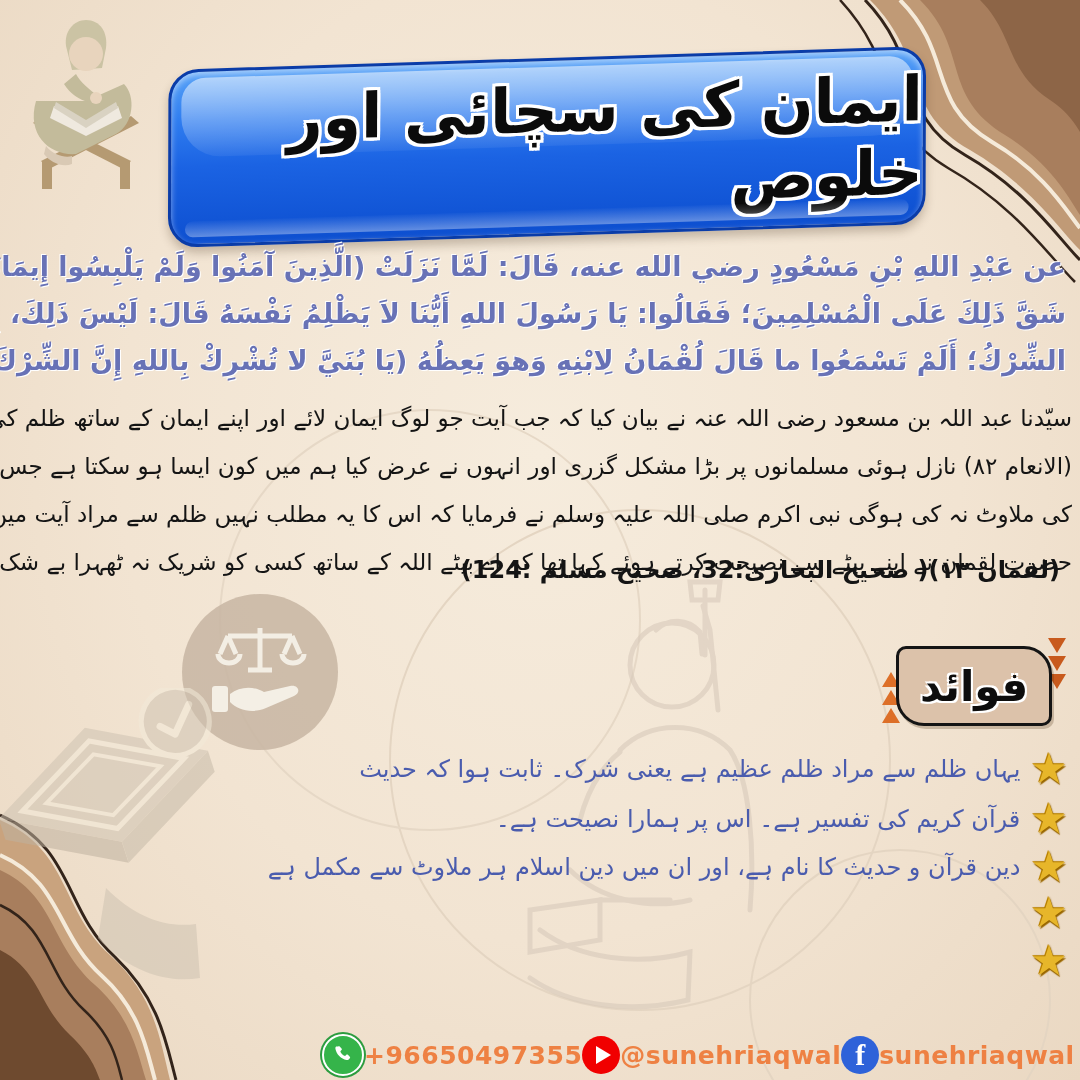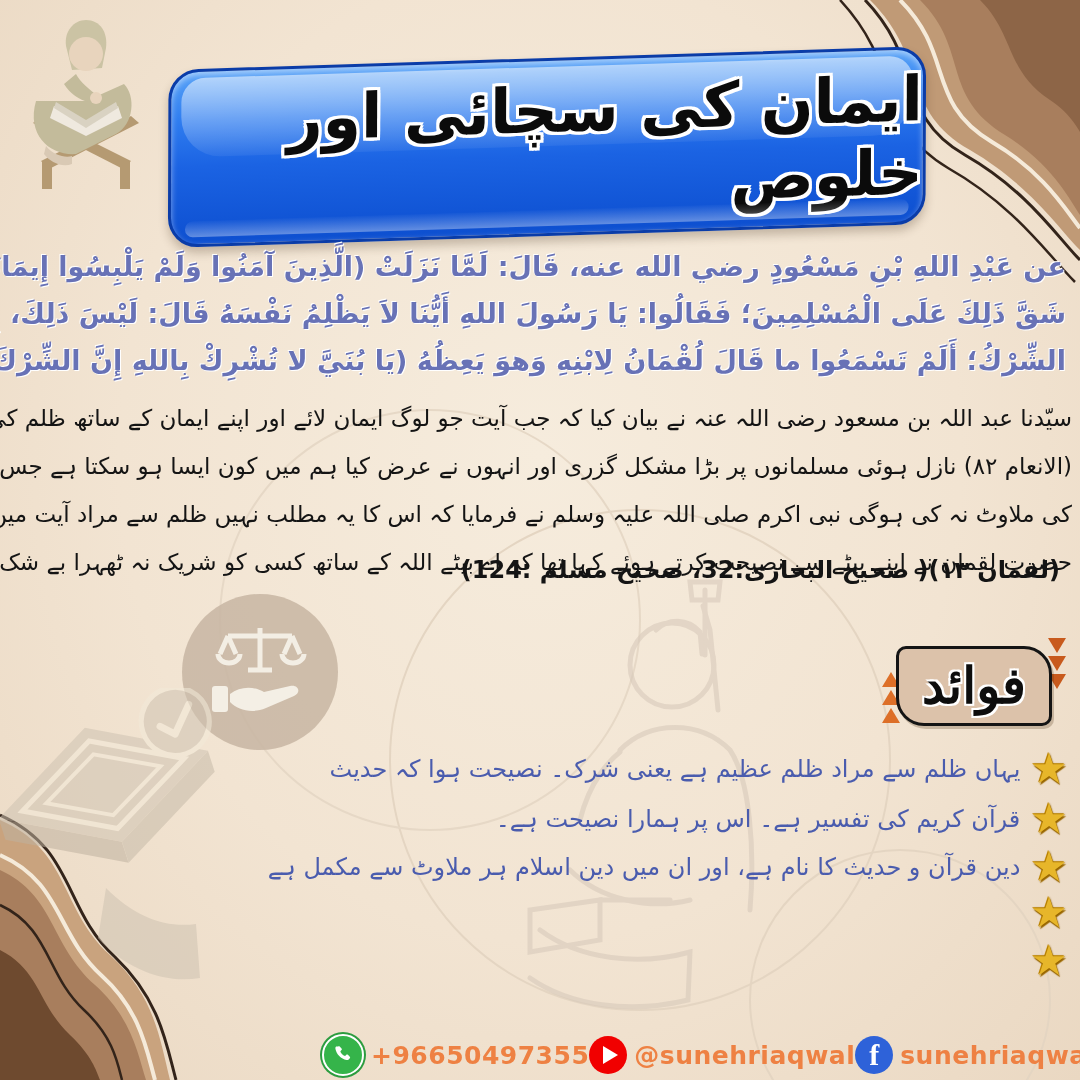--- a/index.html
+++ b/index.html
@@ -36,37 +36,37 @@
   .urdu{left:8px;top:394px;width:1064px;direction:rtl;text-align:center;color:#141414;
     font-size:23px;line-height:48px;white-space:nowrap;font-weight:500;}
   .reference{left:640px;top:556px;width:420px;direction:rtl;text-align:center;color:#141414;
     font-size:24px;font-weight:bold;white-space:nowrap;}
 
   
   .badge{left:896px;top:646px;width:156px;height:80px;}
   .badge .plate{position:absolute;inset:0;background:#dcc2aa;border:3px solid #141414;
     border-radius:10px 28px 10px 28px;box-shadow:2px 3px 0 rgba(80,50,20,.25);}
   .badge .label{position:absolute;inset:0;display:flex;align-items:center;justify-content:center;
-    direction:rtl;font-size:50px;font-weight:bold;color:#0d0d0d;
-    text-shadow:-2px -2px 0 #fff,2px -2px 0 #fff,-2px 2px 0 #fff,2px 2px 0 #fff;font-family:Liberation Serif, serif;}
+    direction:rtl;font-size:42px;font-weight:bold;color:#0d0d0d;
+    text-shadow:-2px -2px 0 #fff,2px -2px 0 #fff,-2px 2px 0 #fff,2px 2px 0 #fff;}
   .tri{position:absolute;width:0;height:0;border-left:9px solid transparent;border-right:9px solid transparent;}
   .tri.up{border-bottom:15px solid #dd6f28;}
   .tri.down{border-top:15px solid #c85a1d;}
 
   
   .bullet-row{right:12px;display:flex;flex-direction:row;align-items:center;gap:10px;
     direction:rtl;white-space:nowrap;}
   .bullet-row .star{font-size:42px;line-height:42px;color:#e7b62a;
     text-shadow:0 0 2px #8a5a00,1px 2px 1px #9c6a00,-1px -1px 0 #c98f00;}
   .bullet-row .btxt{font-size:24px;font-weight:500;color:#4a5cae;}
 
   
   .footer{left:322px;top:1030px;right:6px;height:50px;display:flex;align-items:center;
     justify-content:space-between;}
-  .social{display:flex;align-items:center;gap:7px;}
+  .social{display:flex;align-items:center;}
   .social .txt{font-size:25px;font-weight:bold;color:#ee8143;letter-spacing:.5px;}
   .ic{width:38px;height:38px;border-radius:50%;display:flex;align-items:center;justify-content:center;}
   .ic.wa{background:#35b44a;border:2px solid #ffffff;box-shadow:0 0 0 2px #2c9c3f;}
   .ic.yt{background:#f10000;}
   .yt-play{width:0;height:0;border-top:9px solid transparent;border-bottom:9px solid transparent;
     border-left:15px solid #ffffff;margin-left:4px;}
   .ic.fb{background:#2e62d9;color:#fff;font-family:"Liberation Serif",serif;
     font-size:30px;font-weight:bold;}
 
   
@@ -184,21 +184,21 @@
     <span class="tri up" style="left:-14px;top:62px"></span>
     <span class="tri down" style="right:-14px;top:-8px"></span>
     <span class="tri down" style="right:-14px;top:10px"></span>
     <span class="tri down" style="right:-14px;top:28px"></span>
     <div class="plate"></div>
     <div class="label">فوائد</div>
   </div>
 
   <div class="abs bullet-row" style="top:748px">
     <span class="star">★</span>
-    <span class="btxt">یہاں ظلم سے مراد ظلم عظیم ہے یعنی شرک۔ نصیحت ہوا کہ حدیث</span>
+    <span class="btxt">یہاں ظلم سے مراد ظلم عظیم ہے یعنی شرک۔ ثابت ہوا کہ حدیث</span>
   </div>
   <div class="abs bullet-row" style="top:798px">
     <span class="star">★</span>
     <span class="btxt">قرآن کریم کی تفسیر ہے۔ اس پر ہمارا نصیحت ہے۔</span>
   </div>
   <div class="abs bullet-row" style="top:846px">
     <span class="star">★</span>
     <span class="btxt">دین قرآن و حدیث کا نام ہے، اور ان میں دین اسلام ہر ملاوٹ سے مکمل ہے</span>
   </div>
   <div class="abs bullet-row" style="top:892px">

